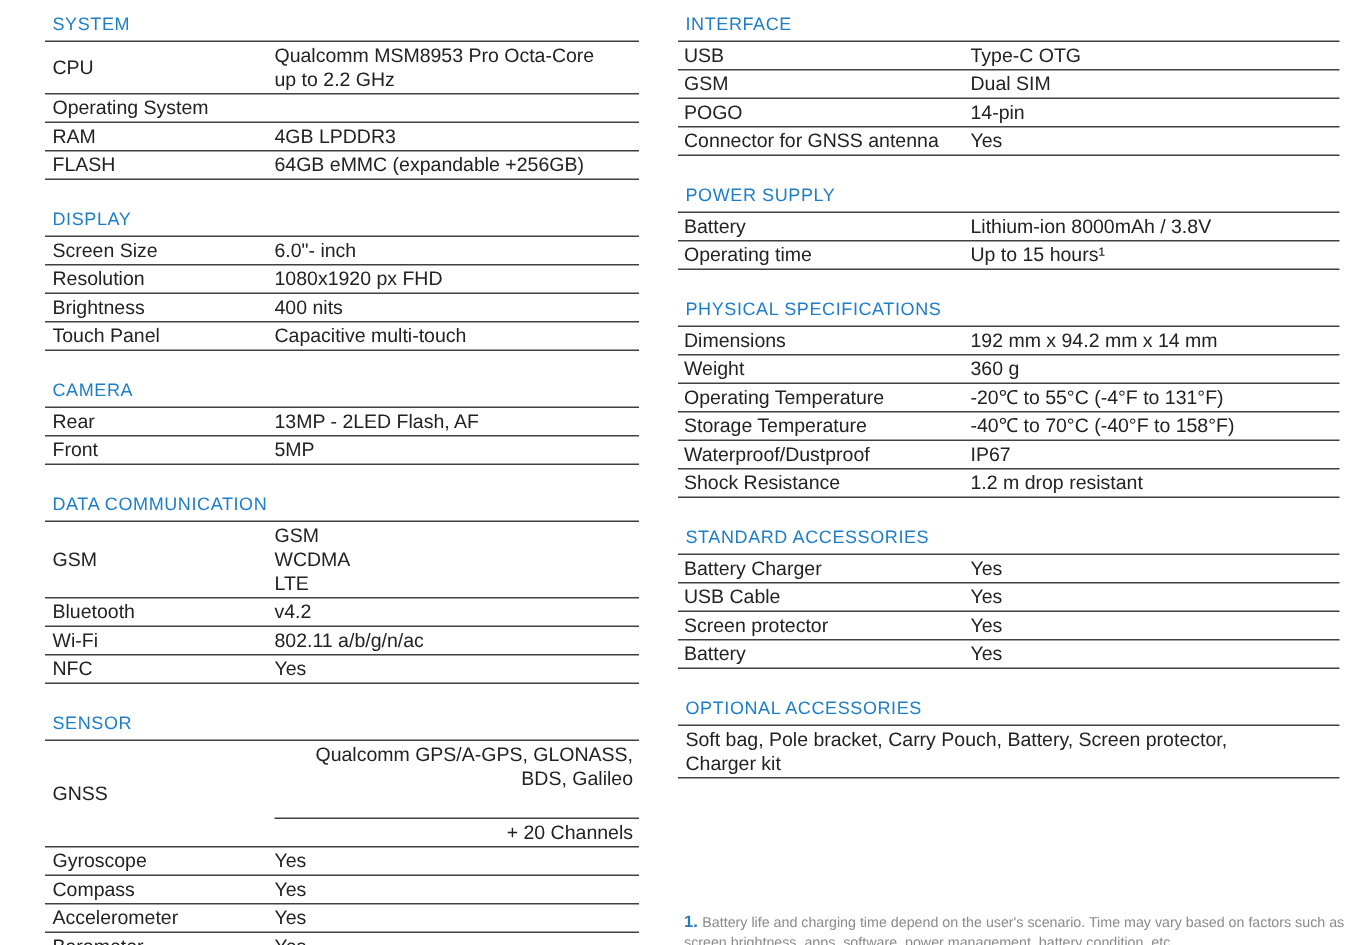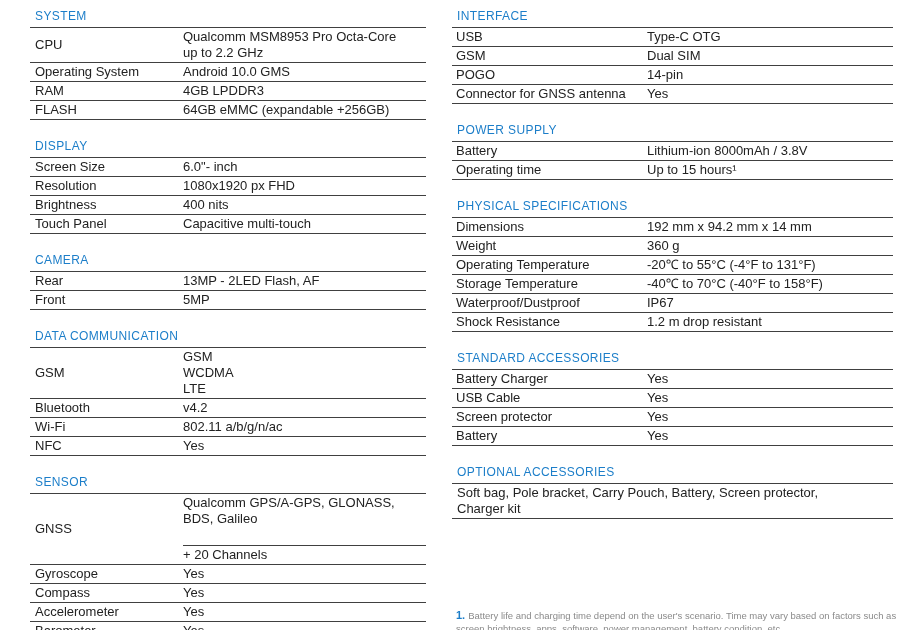--- a/index.html
+++ b/index.html
@@ -33,21 +33,21 @@
     line-height: 16px;
     padding: 1px 0;
     min-height: 17px;
   }
   .label { flex-shrink: 0; padding-left: 5px; }
   .col-left  .label { width: 153px; }
   .col-right .label { width: 195px; padding-left: 4px; }
   .value { flex: 1; white-space: pre-line; padding-right: 4px; }
 
   .value-stack { flex: 1; }
-  .value-stack .value { width: 100%; }
+  .value-stack .value { width: 100%; text-align: right; }
   .value-stack .value2 { border-top: 1px solid #404040; padding-top: 1px; margin-top: 18px; }
 
   .row-full .value { padding-left: 5px; }
 
   .footnote {
     position: absolute;
     left: 456px;
     top: 609px;
     width: 442px;
     font-size: 9.5px;
@@ -63,21 +63,20 @@
 
   <div class="section">
     <div class="sec-title">SYSTEM</div>
     <div class="row">
       <div class="label">CPU</div>
       <div class="value">Qualcomm MSM8953 Pro Octa-Core
 up to 2.2 GHz</div>
     </div>
     <div class="row">
       <div class="label">Operating System</div>
-      <div class="value">Android 10.0 GMS</div>
     </div>
     <div class="row">
       <div class="label">RAM</div>
       <div class="value">4GB LPDDR3</div>
     </div>
     <div class="row">
       <div class="label">FLASH</div>
       <div class="value">64GB eMMC (expandable +256GB)</div>
     </div>
   </div>

